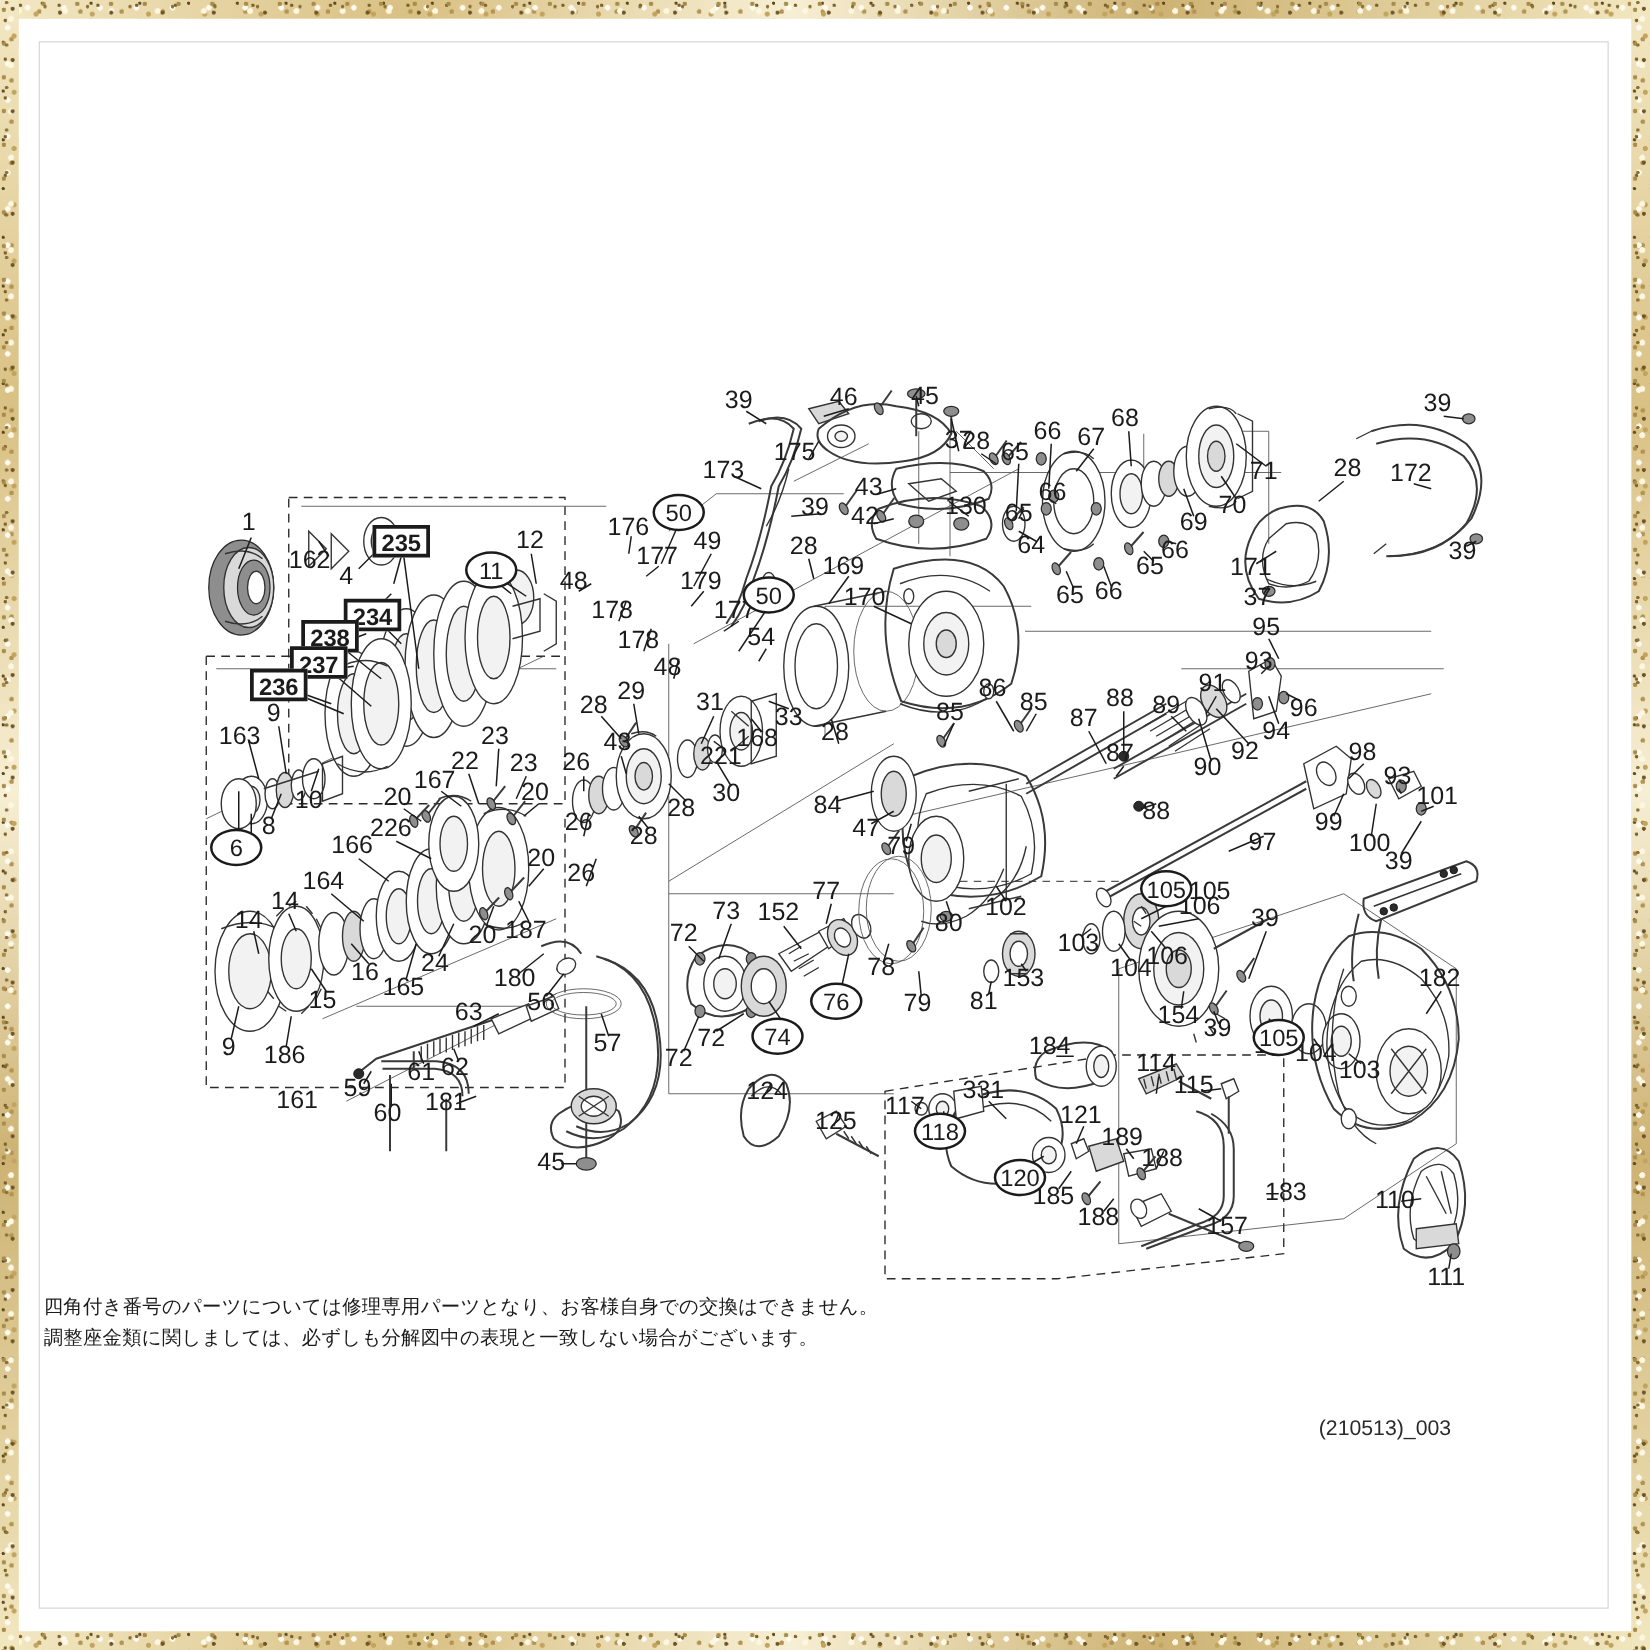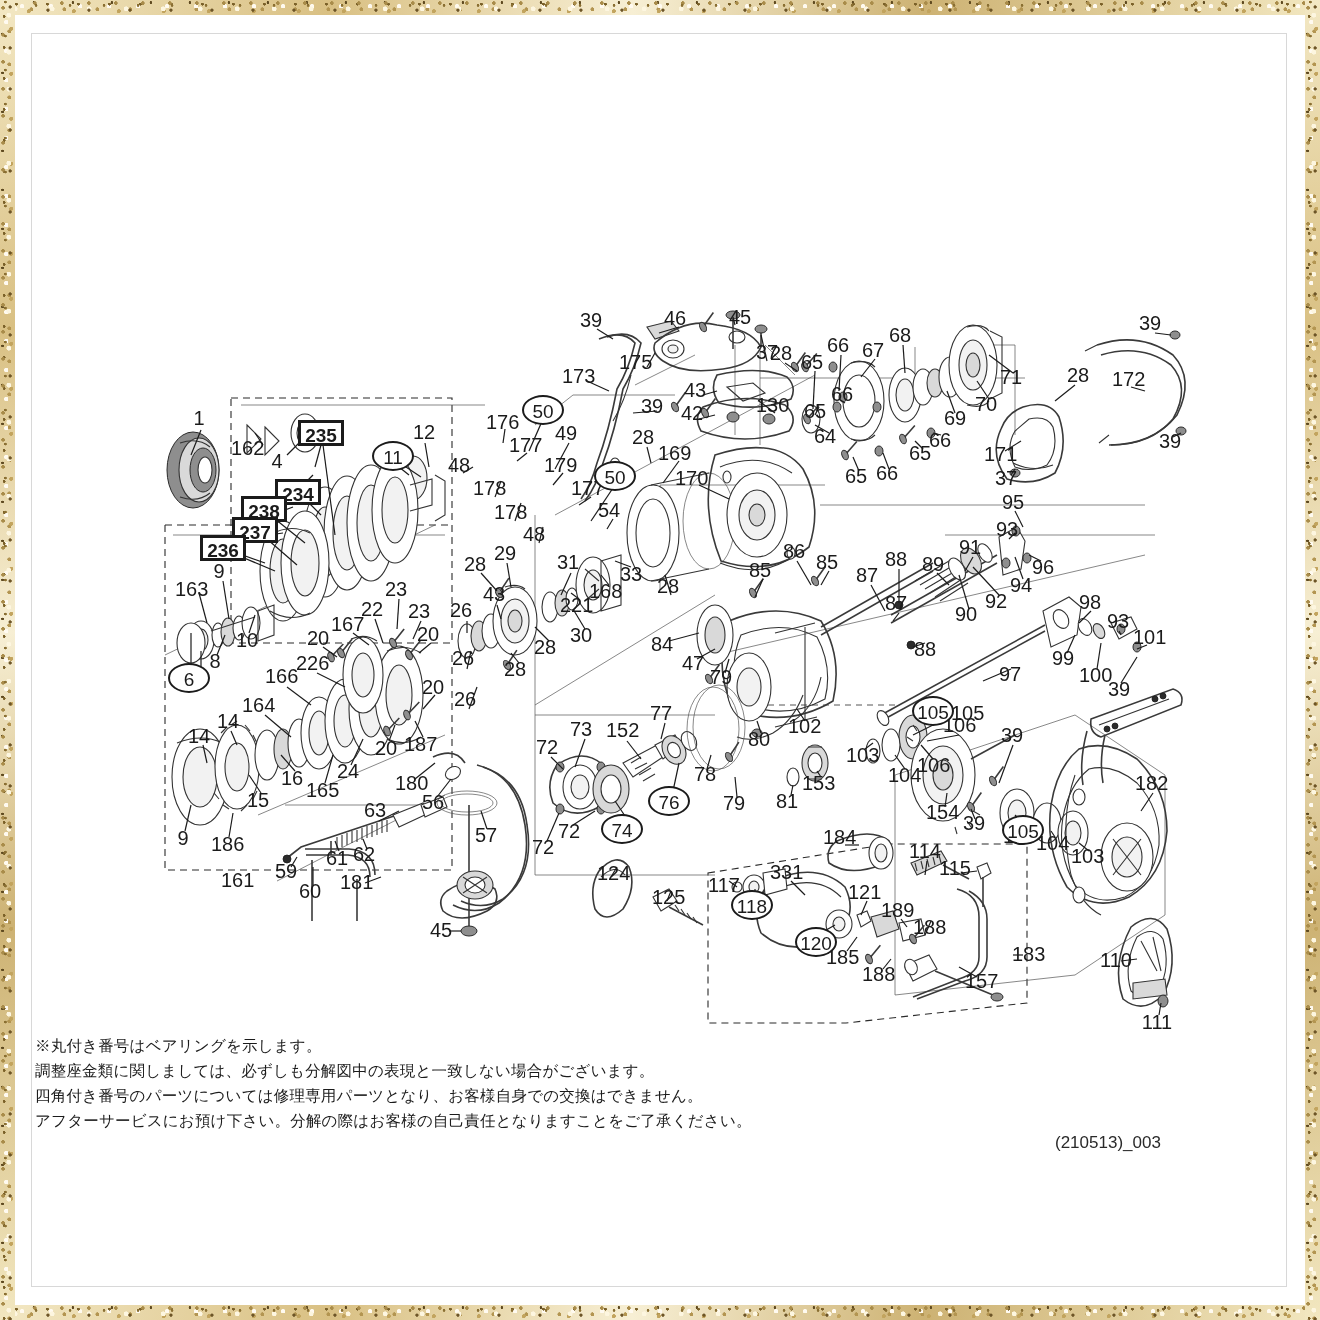--- a/index.html
+++ b/index.html
@@ -953,20 +953,18 @@
       <div style="position: absolute; color: rgb(27, 27, 27); font-family: &quot;Liberation Sans&quot;, sans-serif; white-space: nowrap; text-align: center; font-size: 19px; left: 716px; top: 875px; width: 42px; height: 30px; line-height: 30px; border: 2.6px solid rgb(27, 27, 27); border-radius: 50%; background: rgb(255, 255, 255); box-sizing: border-box;">118</div>
       <div style="position: absolute; color: rgb(27, 27, 27); font-family: &quot;Liberation Sans&quot;, sans-serif; white-space: nowrap; text-align: center; font-size: 19px; left: 780px; top: 912px; width: 42px; height: 30px; line-height: 30px; border: 2.6px solid rgb(27, 27, 27); border-radius: 50%; background: rgb(255, 255, 255); box-sizing: border-box;">120</div>
       <div style="position: absolute; color: rgb(27, 27, 27); font-family: &quot;Liberation Sans&quot;, sans-serif; white-space: nowrap; text-align: center; font-size: 19px; font-weight: 700; left: 283px; top: 405px; width: 46px; height: 26px; line-height: 26px; border: 3px solid rgb(27, 27, 27); background: rgb(255, 255, 255); box-sizing: border-box;">235</div>
       <div style="position: absolute; color: rgb(27, 27, 27); font-family: &quot;Liberation Sans&quot;, sans-serif; white-space: nowrap; text-align: center; font-size: 19px; font-weight: 700; left: 260px; top: 464px; width: 46px; height: 26px; line-height: 26px; border: 3px solid rgb(27, 27, 27); background: rgb(255, 255, 255); box-sizing: border-box;">234</div>
       <div style="position: absolute; color: rgb(27, 27, 27); font-family: &quot;Liberation Sans&quot;, sans-serif; white-space: nowrap; text-align: center; font-size: 19px; font-weight: 700; left: 226px; top: 481px; width: 46px; height: 26px; line-height: 26px; border: 3px solid rgb(27, 27, 27); background: rgb(255, 255, 255); box-sizing: border-box;">238</div>
       <div style="position: absolute; color: rgb(27, 27, 27); font-family: &quot;Liberation Sans&quot;, sans-serif; white-space: nowrap; text-align: center; font-size: 19px; font-weight: 700; left: 217px; top: 502px; width: 46px; height: 26px; line-height: 26px; border: 3px solid rgb(27, 27, 27); background: rgb(255, 255, 255); box-sizing: border-box;">237</div>
       <div style="position: absolute; color: rgb(27, 27, 27); font-family: &quot;Liberation Sans&quot;, sans-serif; white-space: nowrap; text-align: center; font-size: 19px; font-weight: 700; left: 185px; top: 520px; width: 46px; height: 26px; line-height: 26px; border: 3px solid rgb(27, 27, 27); background: rgb(255, 255, 255); box-sizing: border-box;">236</div>
     </div>
 
   <div id="notes">
-    <div>※丸付き番号はベアリングを示します。</div>
+    <div>四角付き番号のパーツについては修理専用パーツとなり、お客様自身での交換はできません。</div>
     <div>調整座金類に関しましては、必ずしも分解図中の表現と一致しない場合がございます。</div>
-    <div>四角付き番号のパーツについては修理専用パーツとなり、お客様自身での交換はできません。</div>
-    <div>アフターサービスにお預け下さい。分解の際はお客様の自己責任となりますことをご了承ください。</div>
   </div>
 
   <div id="doccode">(210513)_003</div>
 </div>
 
 </body></html>

